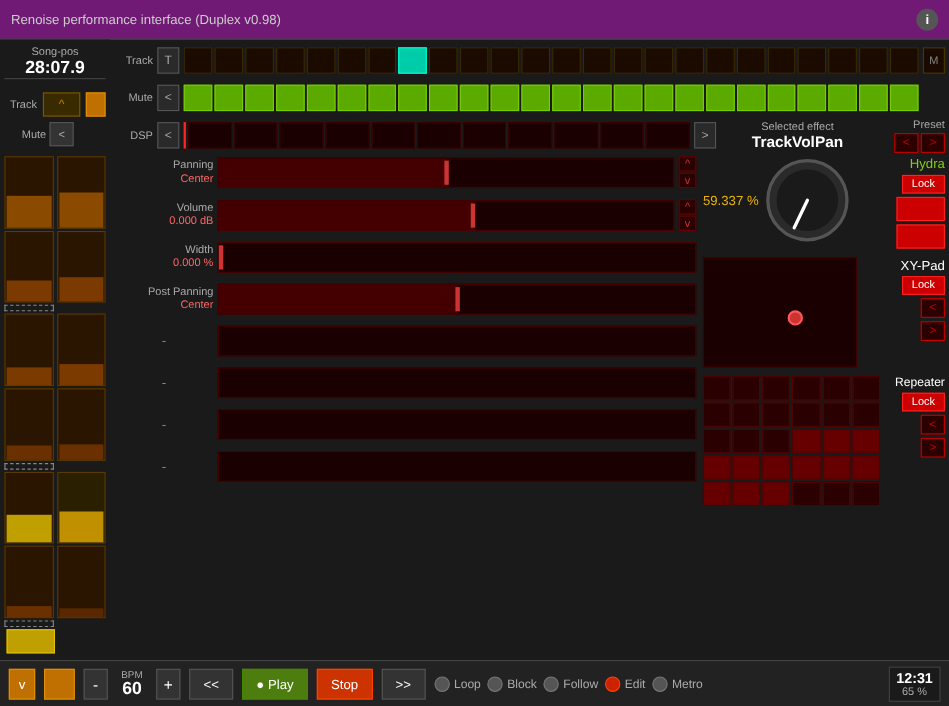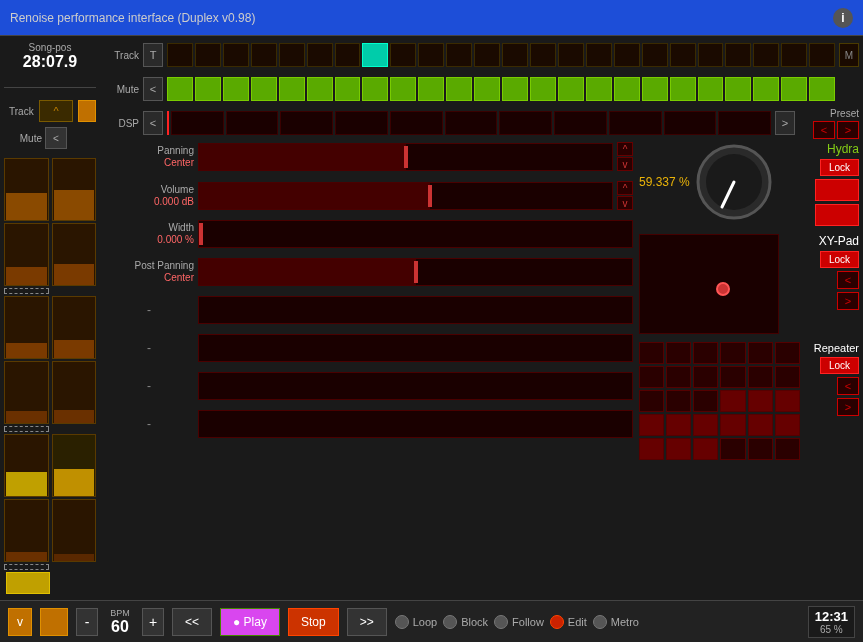--- a/index.html
+++ b/index.html
@@ -9,21 +9,21 @@
       font-size: 11px;
       color: #fff;
       width: 863px;
       height: 642px;
       overflow: hidden;
       position: relative;
     }
 
     
     #title-bar {
-      background: #1d4ed8;
+      background: #701a75;
       border-bottom: 1px solid #444;
       height: 36px;
       display: flex;
       align-items: center;
       justify-content: space-between;
       padding: 0 10px;
     }
     #title-bar span { color: #ccc; font-size: 12px; }
     #info-btn {
       width: 20px; height: 20px;
@@ -44,21 +44,21 @@
     #left-sidebar {
       width: 100px;
       background: #1a1a1a;
       display: flex;
       flex-direction: column;
       padding: 4px;
     }
 
     #song-pos {
       text-align: center;
-      padding: 2px 0 16px;
+      padding: 2px 0 0;
       border-bottom: 1px solid #444;
       margin-bottom: 4px;
     }
     #song-pos .label { color: #aaa; font-size: 10px; }
     #song-pos .value { color: #fff; font-size: 16px; font-weight: bold; }
 
     .sidebar-track-row {
       display: flex;
       align-items: center;
       gap: 3px;
@@ -343,21 +343,21 @@
       background: #333;
       border: 1px solid #555;
       color: #fff;
       padding: 4px 12px;
       cursor: pointer;
       font-size: 12px;
       height: 28px;
       display: flex; align-items: center;
     }
     .transport-btn.stop { background: #cc3300; border-color: #ff4400; }
-    .transport-btn.play { background: #d946ef; border-color: #448800; }
+    .transport-btn.play { background: #4d7c0f; border-color: #448800; }
 
     .toggle-group {
       display: flex;
       align-items: flex-end;
       gap: 6px;
     }
     .toggle-item {
       display: flex;
       align-items: center;
       gap: 4px;
@@ -592,20 +592,24 @@
         <div class="dsp-cell"></div>
         <div class="dsp-cell"></div>
         <div class="dsp-cell"></div>
         <div class="dsp-cell"></div>
         <div class="dsp-cell"></div>
         <div class="dsp-cell"></div>
         <div class="dsp-cell"></div>
       </div>
       <div class="nav-btn">&gt;</div>
 
+      <div class="selected-effect">
+        <div style="color:#aaa;font-size:10px;">Selected effect</div>
+        <div class="effect-name">TrackVolPan</div>
+      </div>
 
       <div class="preset-section">
         <div class="preset-label">Preset</div>
         <div class="preset-btns">
           <div class="preset-btn">&lt;</div>
           <div class="preset-btn">&gt;</div>
         </div>
       </div>
     </div>
 

